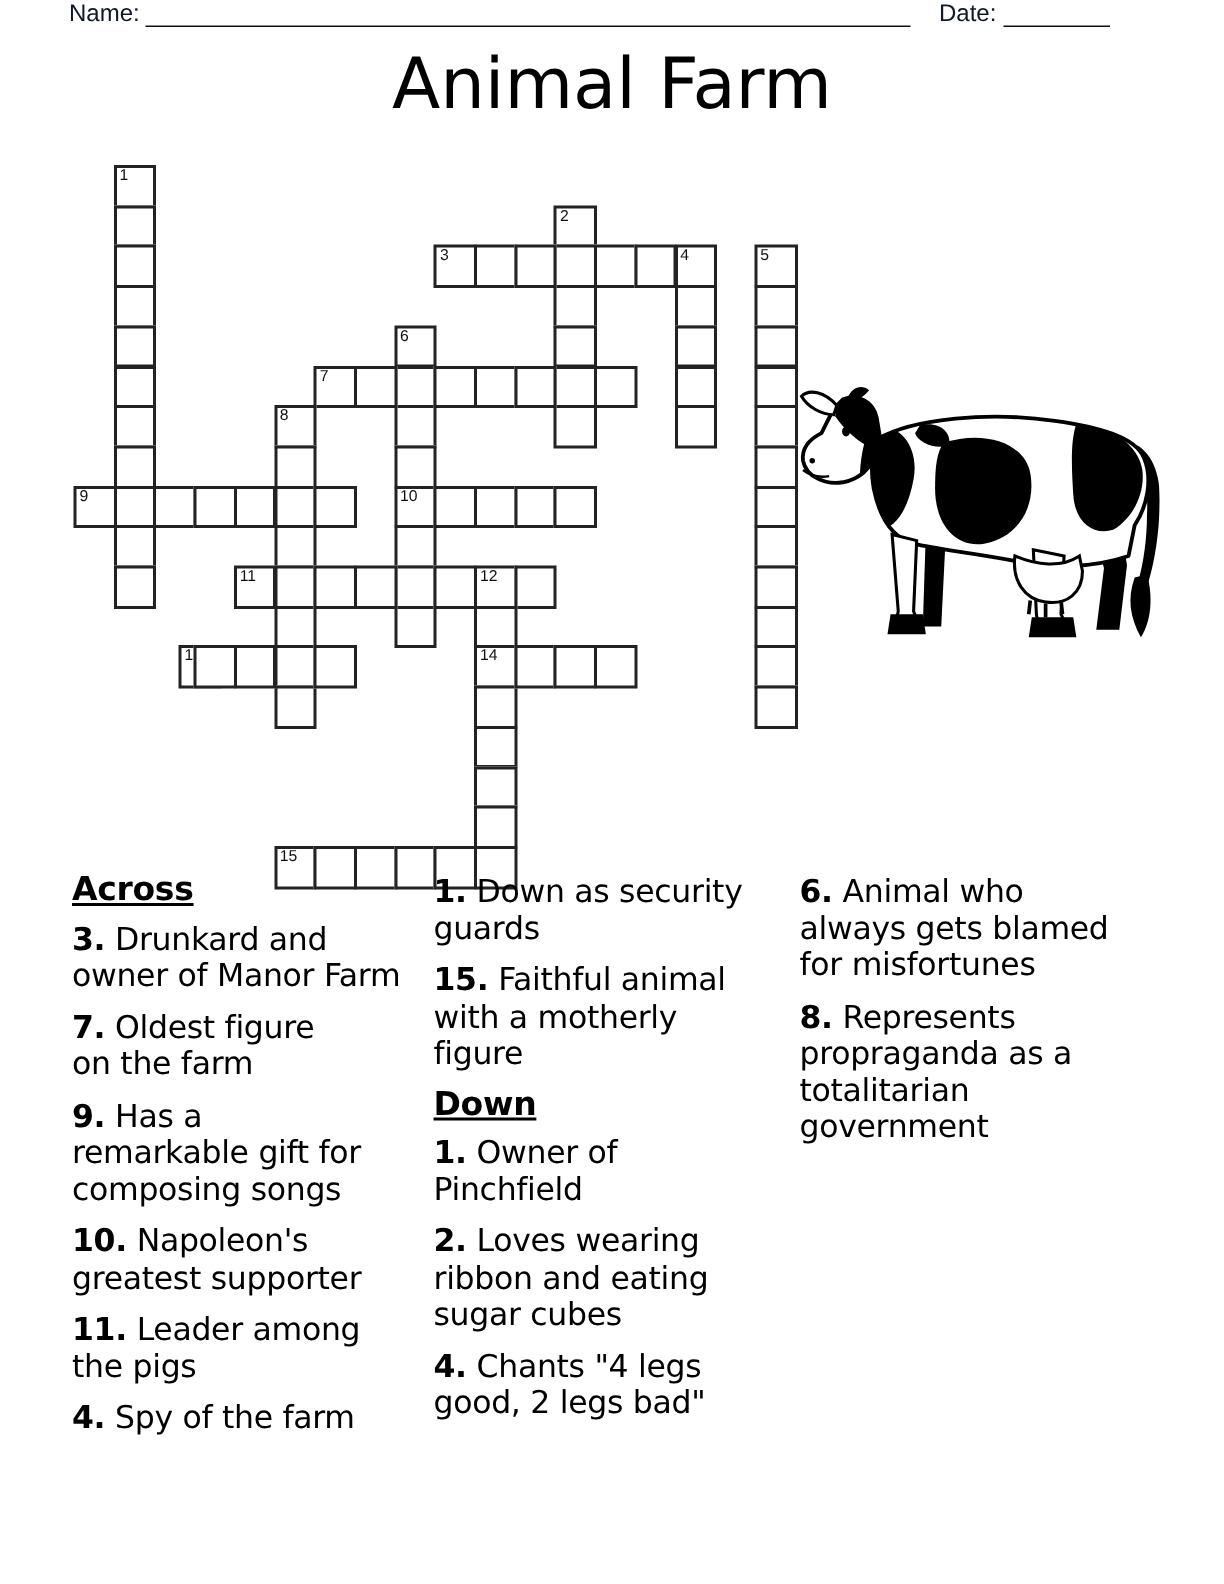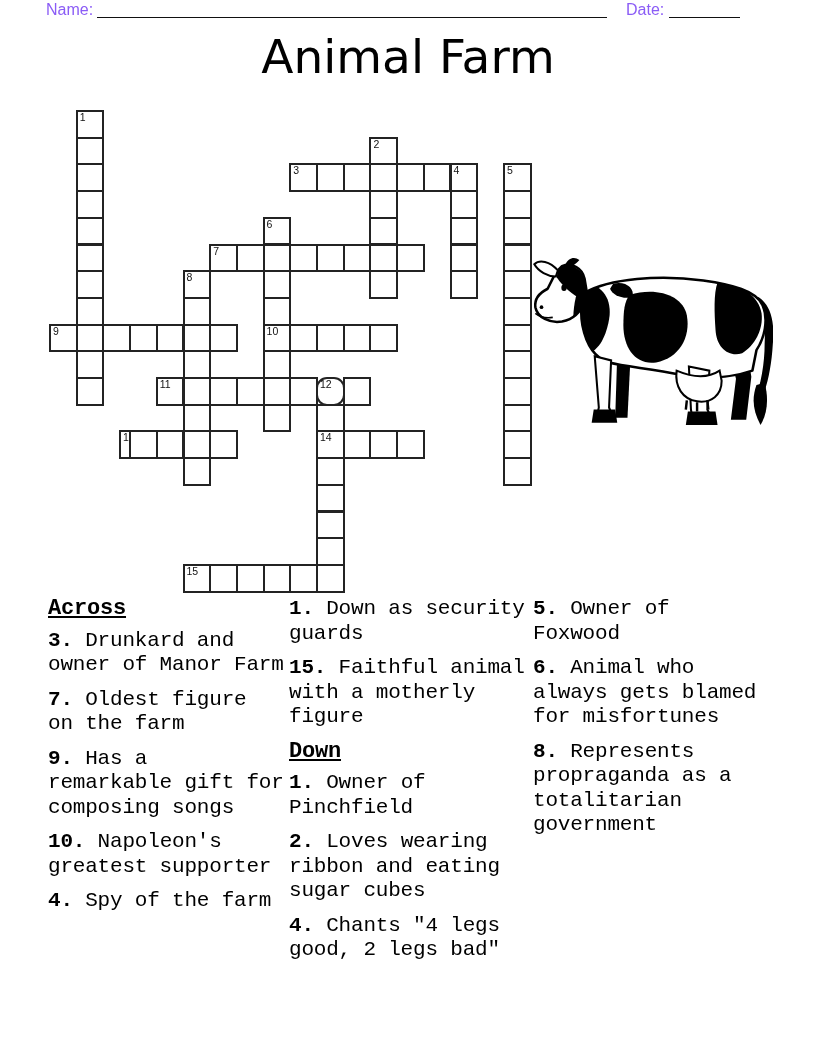--- a/index.html
+++ b/index.html
@@ -3,21 +3,21 @@
 <meta charset="utf-8">
 <style>
   html,body{margin:0;padding:0;background:#fff;}
   .page{
     position:relative; width:816px; height:1056px; background:#fff;
     font-family:"DejaVu Sans", sans-serif; color:#000; overflow:hidden;
   }
   
   .hlabel{
     position:absolute; font-family:"Liberation Sans", sans-serif;
-    font-size:16px; color:#8b5cf6; top:1px;
+    font-size:16px; color:#0f172a; top:1px;
   }
   #name-label{left:46px;}
   #date-label{left:626px;}
   .fill-line{
     position:absolute; top:2px; height:15px;
     border-bottom:1.6px solid #111;
   }
   #name-line{left:97px; width:510px;}
   #date-line{left:669px; width:71px;}
   
@@ -33,21 +33,21 @@
     border:2px solid #232323; background:#fff;
   }
   .cellnum{
     position:absolute; left:2px; top:-1px;
     font-family:"Liberation Sans", sans-serif;
     font-size:10.5px; line-height:12px; color:#111;
   }
   
   #cow{position:absolute; left:527px; top:256px;}
   
-  .cluecol{position:absolute; top:597px; font-size:21px; line-height:24.5px; letter-spacing:-0.2px;font-family:Liberation Mono, monospace;}
+  .cluecol{position:absolute; top:582px; font-size:21px; line-height:24.5px; letter-spacing:-0.2px;}
   #cluecol1{left:48px;  width:238px;}
   #cluecol2{left:289px; width:236px;}
   #cluecol3{left:533px; width:236px;}
   .clue-h{
     font-weight:bold; text-decoration:underline; font-size:22px;
     margin:0 0 7px 0;
   }
   .clue{margin:0 0 10px 0;}
   .cnum{font-weight:bold;}
   .ctext{white-space:pre-line;}
@@ -154,21 +154,21 @@
       <div class="cell" style="left: 240.3px; top: 213.6px;"></div>
       <div class="cell" style="left: 267px; top: 213.6px;"></div>
       <div class="cell" style="left: 293.7px; top: 213.6px;"></div>
       <div class="cell" style="left: 320.4px; top: 213.6px;"></div>
       <div class="cell" style="left: 106.8px; top: 267px;">
         <span class="cellnum">11</span>
       </div>
       <div class="cell" style="left: 160.2px; top: 267px;"></div>
       <div class="cell" style="left: 186.9px; top: 267px;"></div>
       <div class="cell" style="left: 240.3px; top: 267px;"></div>
-      <div class="cell" style="left: 267px; top: 267px; border-radius: 11px;">
+      <div class="cell" style="left: 267px; top: 267px;">
         <span class="cellnum">12</span>
       </div>
       <div class="cell" style="left: 293.7px; top: 267px;"></div>
       <div class="cell" style="left: 267px; top: 293.7px;"></div>
       <div class="cell" style="left: 267px; top: 320.4px;">
         <span class="cellnum">14</span>
       </div>
       <div class="cell" style="left: 267px; top: 347.1px;"></div>
       <div class="cell" style="left: 267px; top: 373.8px;"></div>
       <div class="cell" style="left: 267px; top: 400.5px;"></div>
@@ -236,40 +236,40 @@
       <div class="clue-h">Across</div>
       <div class="clue"><b class="cnum">3.</b><span class="ctext"> Drunkard and
 owner of Manor Farm</span></div>
       <div class="clue"><b class="cnum">7.</b><span class="ctext"> Oldest figure
 on the farm</span></div>
       <div class="clue"><b class="cnum">9.</b><span class="ctext"> Has a
 remarkable gift for
 composing songs</span></div>
       <div class="clue"><b class="cnum">10.</b><span class="ctext"> Napoleon's
 greatest supporter</span></div>
+      <div class="clue"><b class="cnum">11.</b><span class="ctext"> Leader among
+the pigs</span></div>
       <div class="clue"><b class="cnum">4.</b><span class="ctext"> Spy of the farm</span></div>
     </div>
   <div class="cluecol" id="cluecol2">
       <div class="clue"><b class="cnum">1.</b><span class="ctext"> Down as security
 guards</span></div>
       <div class="clue"><b class="cnum">15.</b><span class="ctext"> Faithful animal
 with a motherly
 figure</span></div>
       <div class="clue-h">Down</div>
       <div class="clue"><b class="cnum">1.</b><span class="ctext"> Owner of
 Pinchfield</span></div>
       <div class="clue"><b class="cnum">2.</b><span class="ctext"> Loves wearing
 ribbon and eating
 sugar cubes</span></div>
       <div class="clue"><b class="cnum">4.</b><span class="ctext"> Chants "4 legs
 good, 2 legs bad"</span></div>
     </div>
   <div class="cluecol" id="cluecol3">
-      <div class="clue"><b class="cnum">5.</b><span class="ctext"> Owner of
-Foxwood</span></div>
       <div class="clue"><b class="cnum">6.</b><span class="ctext"> Animal who
 always gets blamed
 for misfortunes</span></div>
       <div class="clue"><b class="cnum">8.</b><span class="ctext"> Represents
 propraganda as a
 totalitarian
 government</span></div>
     </div>
 
 </div>

